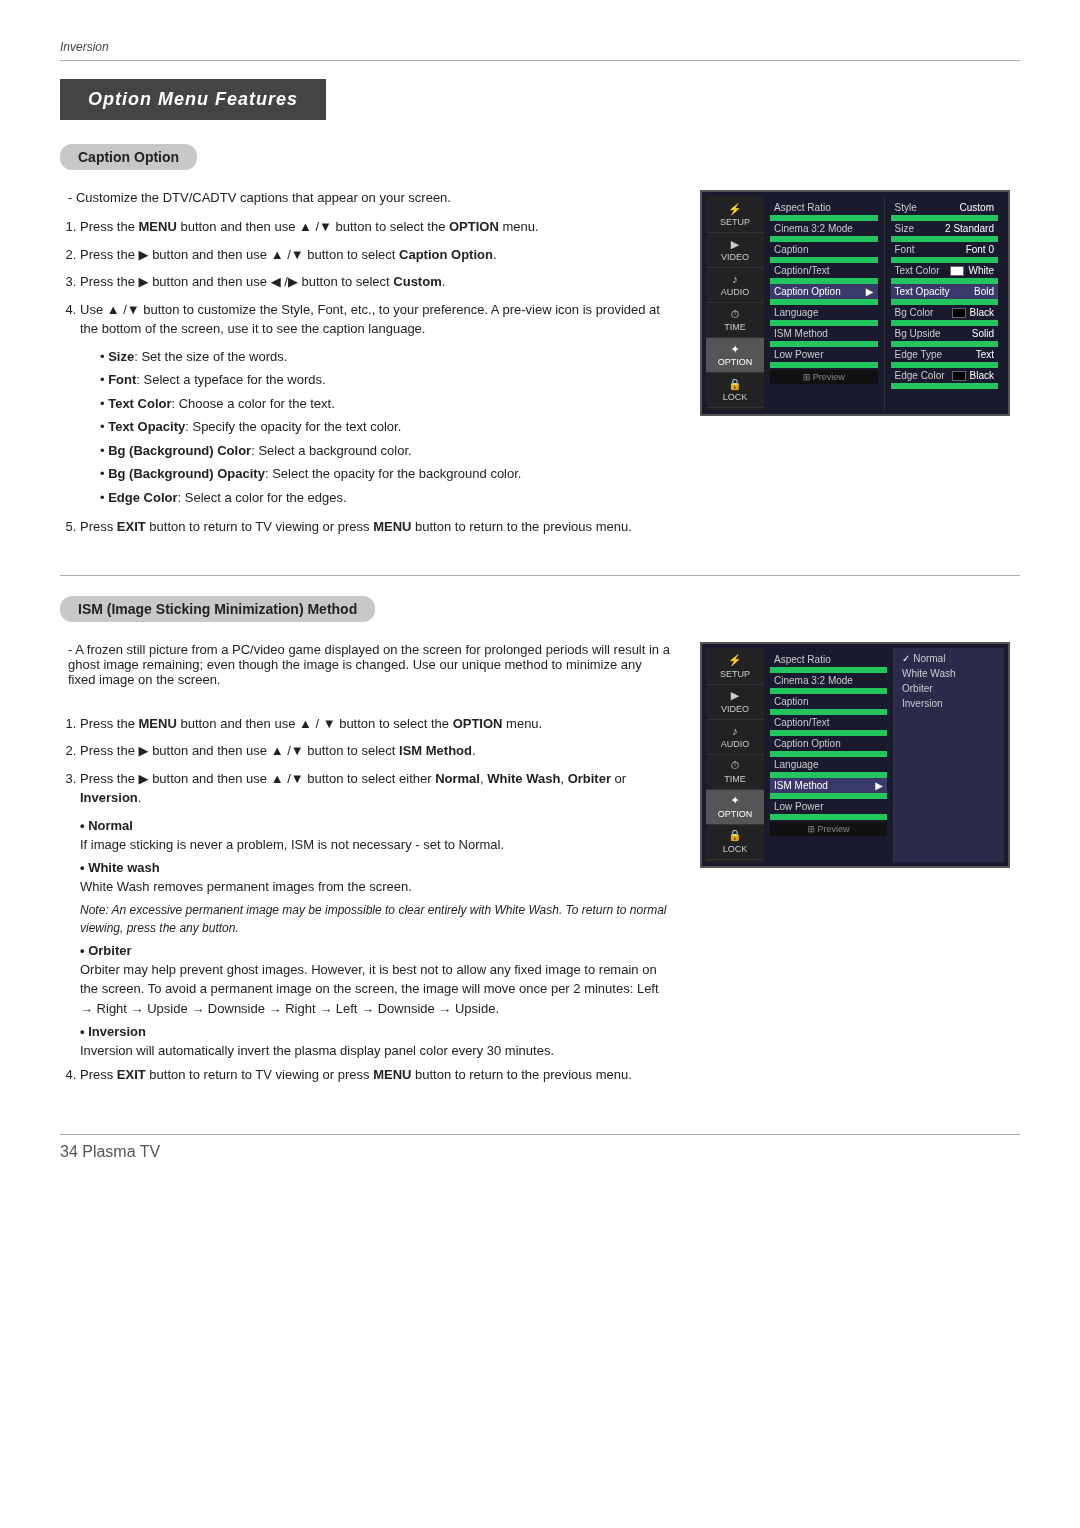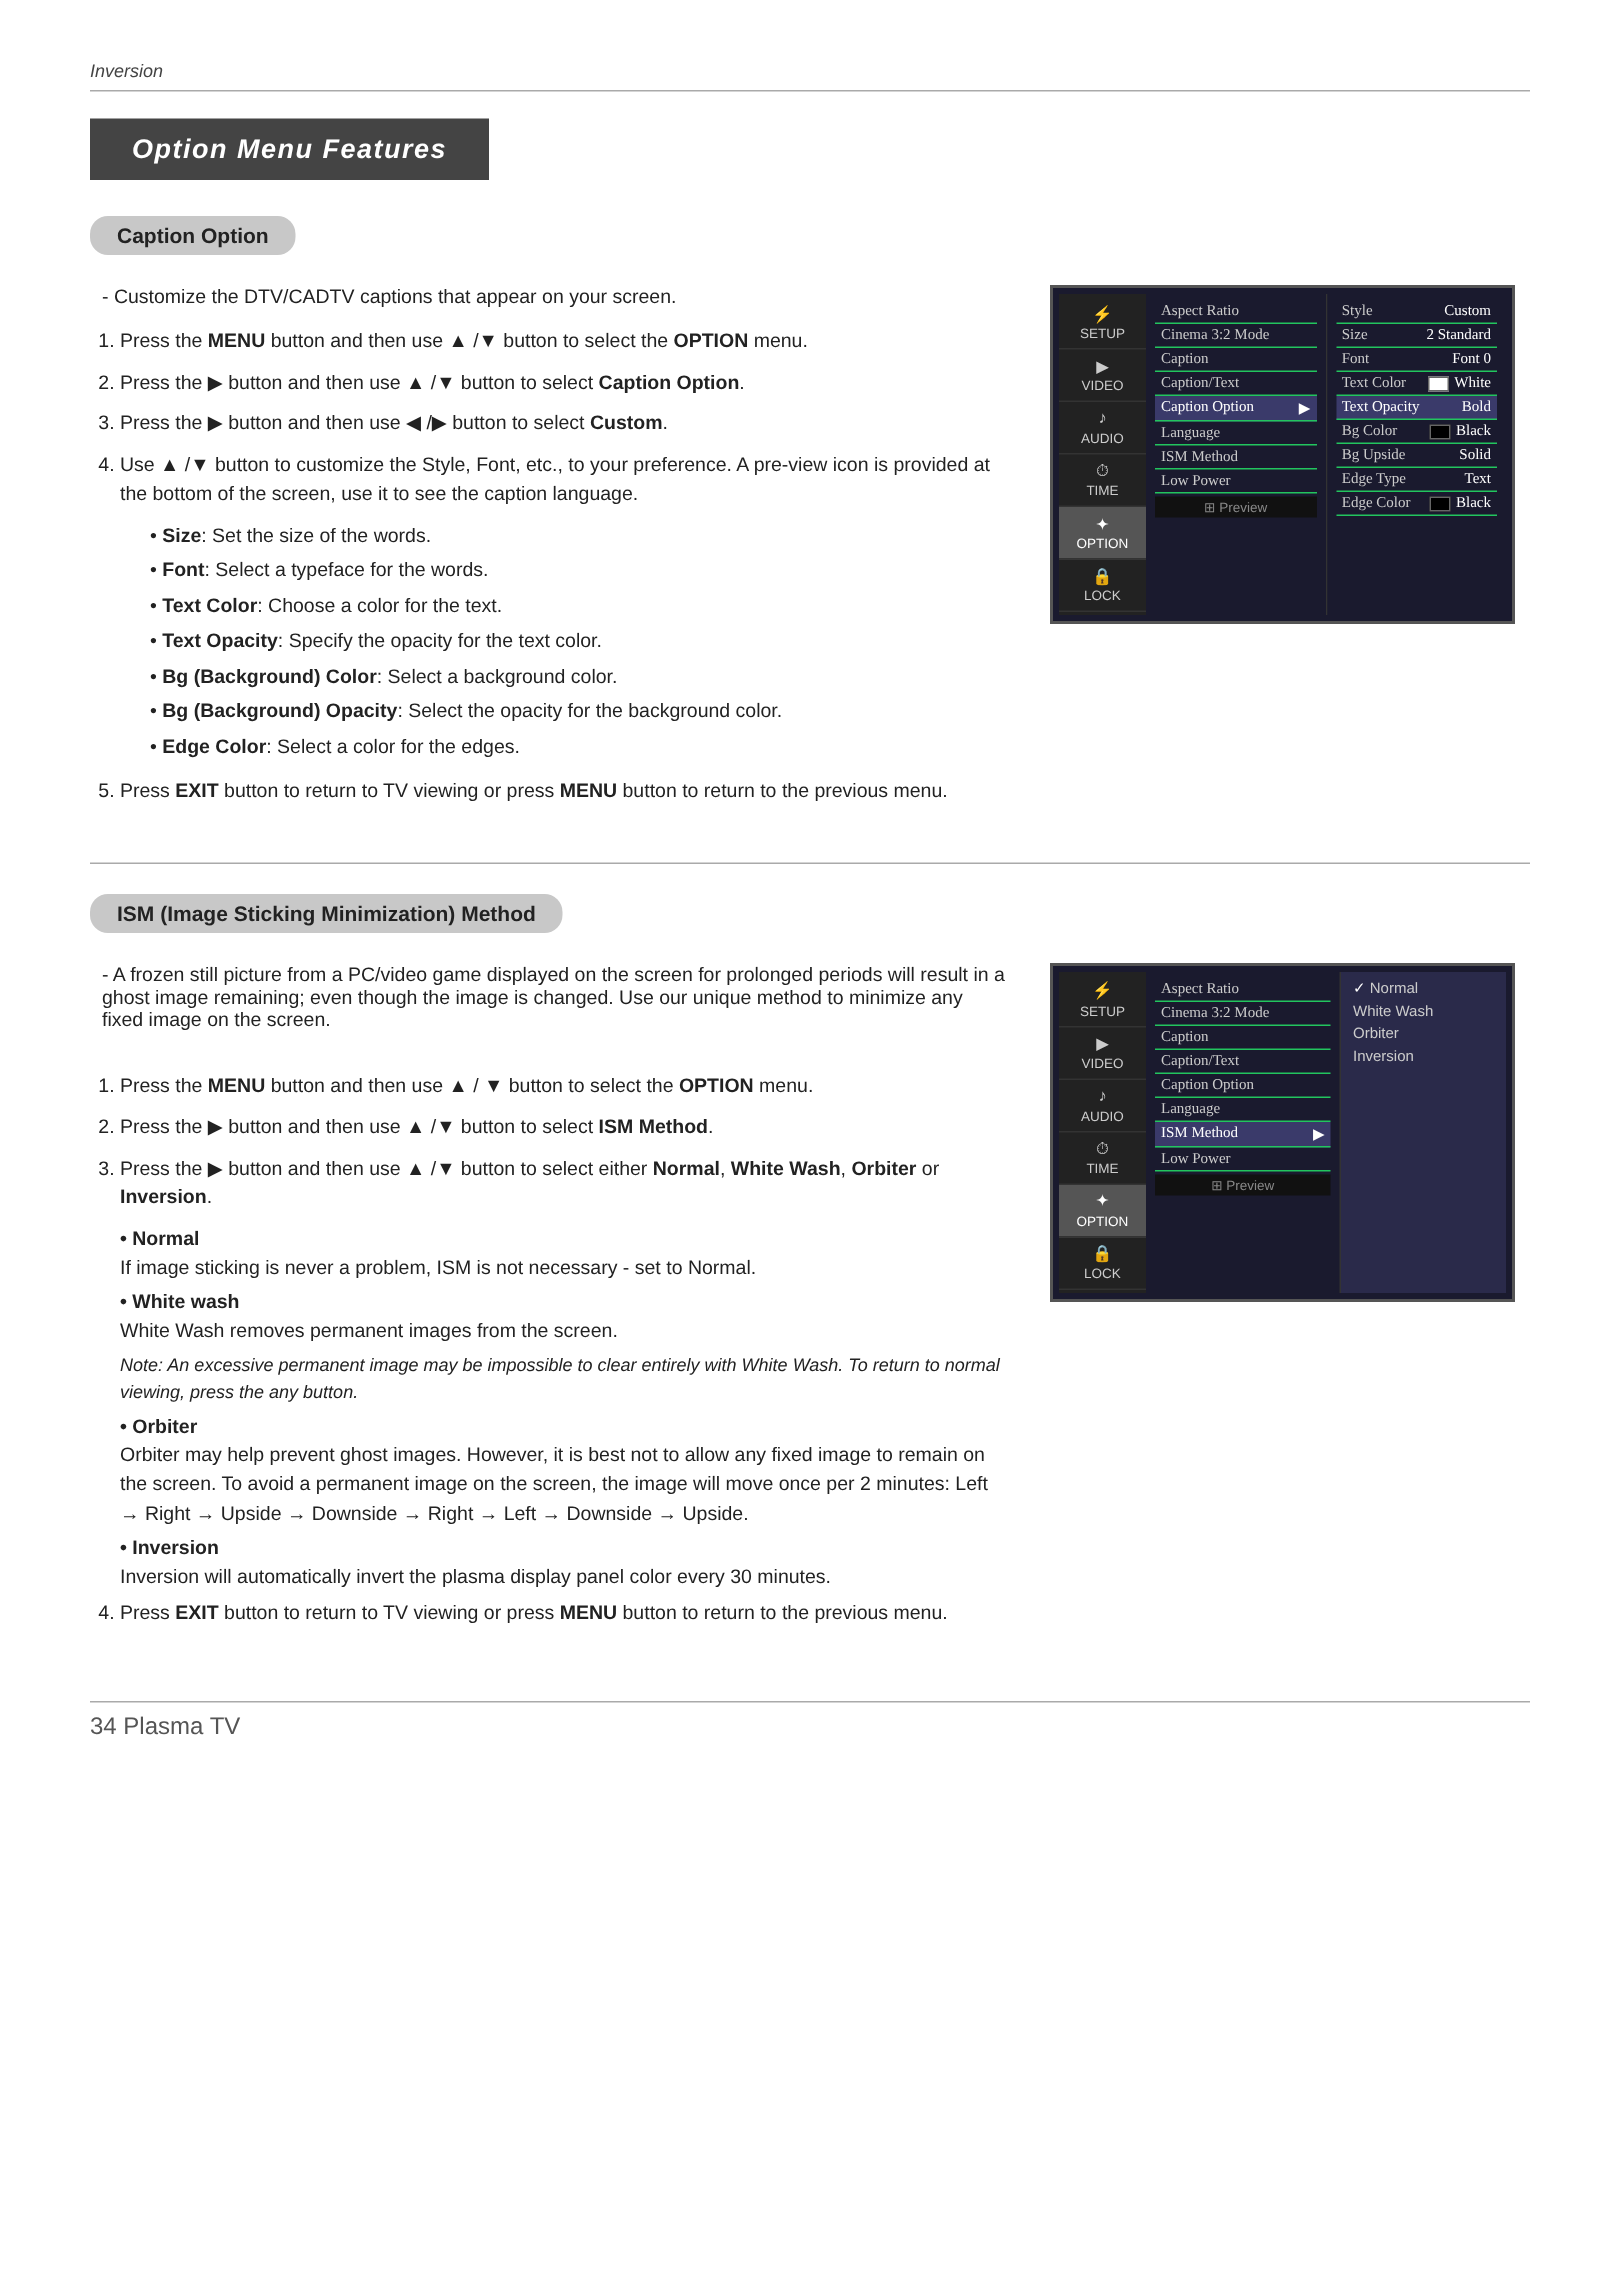--- a/index.html
+++ b/index.html
@@ -151,22 +151,21 @@
       background: #1a1a2e;
       padding: 4px 6px;
     }
 
     .tv-menu-item {
       display: flex;
       justify-content: space-between;
       padding: 2px 4px;
       font-size: 10px;
       color: #ccc;
-      border-bottom: 1px solid #22c55e;
-      font-family: Liberation Serif, serif;
+      border-bottom: 6px solid #22c55e;
     }
 
     .tv-menu-item.highlight {
       background: #3a3a6a;
       color: #fff;
     }
 
     .tv-menu-item .val {
       color: #fff;
       display: flex;

